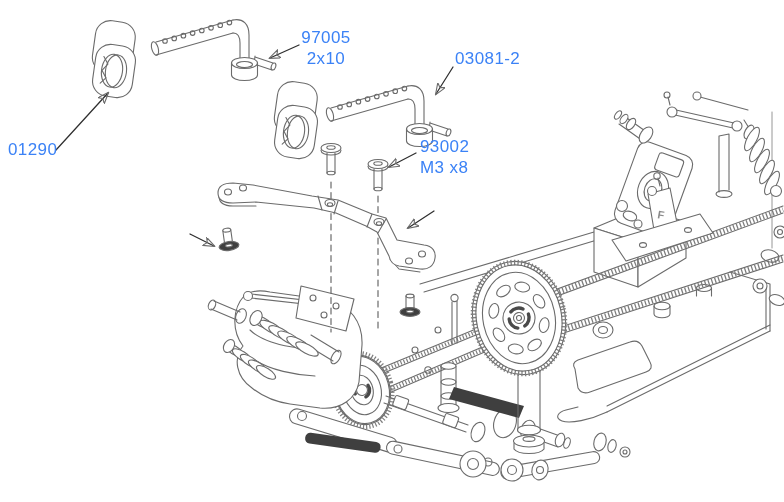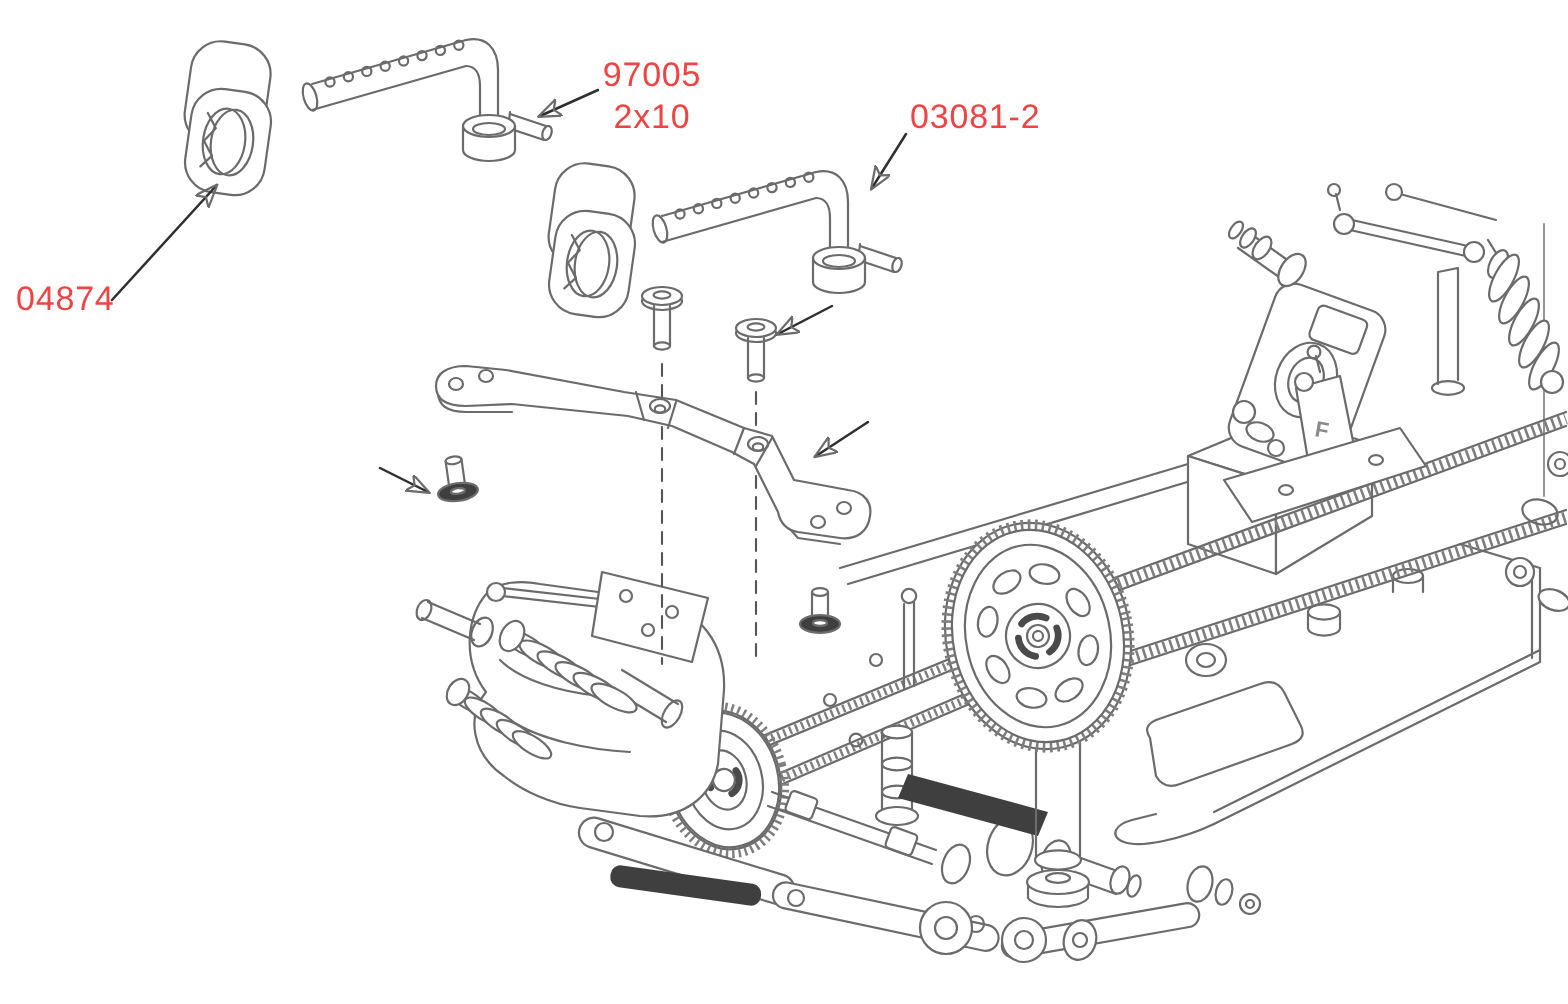--- a/index.html
+++ b/index.html
@@ -10,21 +10,21 @@
   #art *{fill:none;stroke:#6b6b6b;stroke-width:1.1;stroke-linecap:round;stroke-linejoin:round;}
   #art .wf{fill:#ffffff;}
   #art .dk{fill:#3f3f3f;stroke:none;}
   #art .hub{stroke:#4a4a4a;stroke-width:3.4;}
   #art .teeth{stroke:#7e7e7e;stroke-width:5.5;stroke-dasharray:1.3 2.2;stroke-linecap:butt;}
   #art .teeth2{stroke:#7e7e7e;stroke-width:4;stroke-dasharray:1.2 2;stroke-linecap:butt;}
   #art .dash{stroke:#555;stroke-dasharray:6 4.5;stroke-width:1.05;}
   #art .ldr{stroke:#2f2f2f;stroke-width:1.25;}
   #art .thin{stroke-width:0.9;stroke:#8a8a8a;}
   #art text.mark{fill:#8a8a8a;stroke:none;font:bold 11px "Liberation Sans",sans-serif;}
-  .callout{position:absolute;color:#ef4444;font-size:17px;line-height:21px;
+  .callout{position:absolute;color:#3b82f6;font-size:17px;line-height:21px;
            letter-spacing:.4px;white-space:nowrap;}
   .callout span{display:block;}
   .c-center{text-align:center;}
 </style>
 </head>
 <body>
 
 <div class="stage">
 
 <svg id="art" width="784" height="502" viewBox="0 0 784 502">
@@ -343,23 +343,27 @@
     <path class="ldr" d="M56,150 L108,93" marker-end="url(#arw)"></path>
     <path class="ldr" d="M299,45 L270,58" marker-end="url(#arw)"></path>
     <path class="ldr" d="M453,67 L436,94" marker-end="url(#arw)"></path>
     <path class="ldr" d="M416,153 L389,167" marker-end="url(#arw)"></path>
     <path class="ldr" d="M434,211 L408,228" marker-end="url(#arw)"></path>
     <path class="ldr" d="M190,234 L214,246" marker-end="url(#arw)"></path>
   </g>
 </svg>
 
 <div class="callout" style="left:8px;top:139px">
-  <span>04874</span>
+  <span>01290</span>
 </div>
 <div class="callout c-center" style="left:298px;top:27px;width:56px">
   <span>97005</span>
   <span>2x10</span>
 </div>
 <div class="callout" style="left:455px;top:48px">
   <span>03081-2</span>
 </div>
+<div class="callout" style="left:420px;top:136px">
+  <span>93002</span>
+  <span>M3 x8</span>
+</div>
 
 </div>
 
 </body></html>

